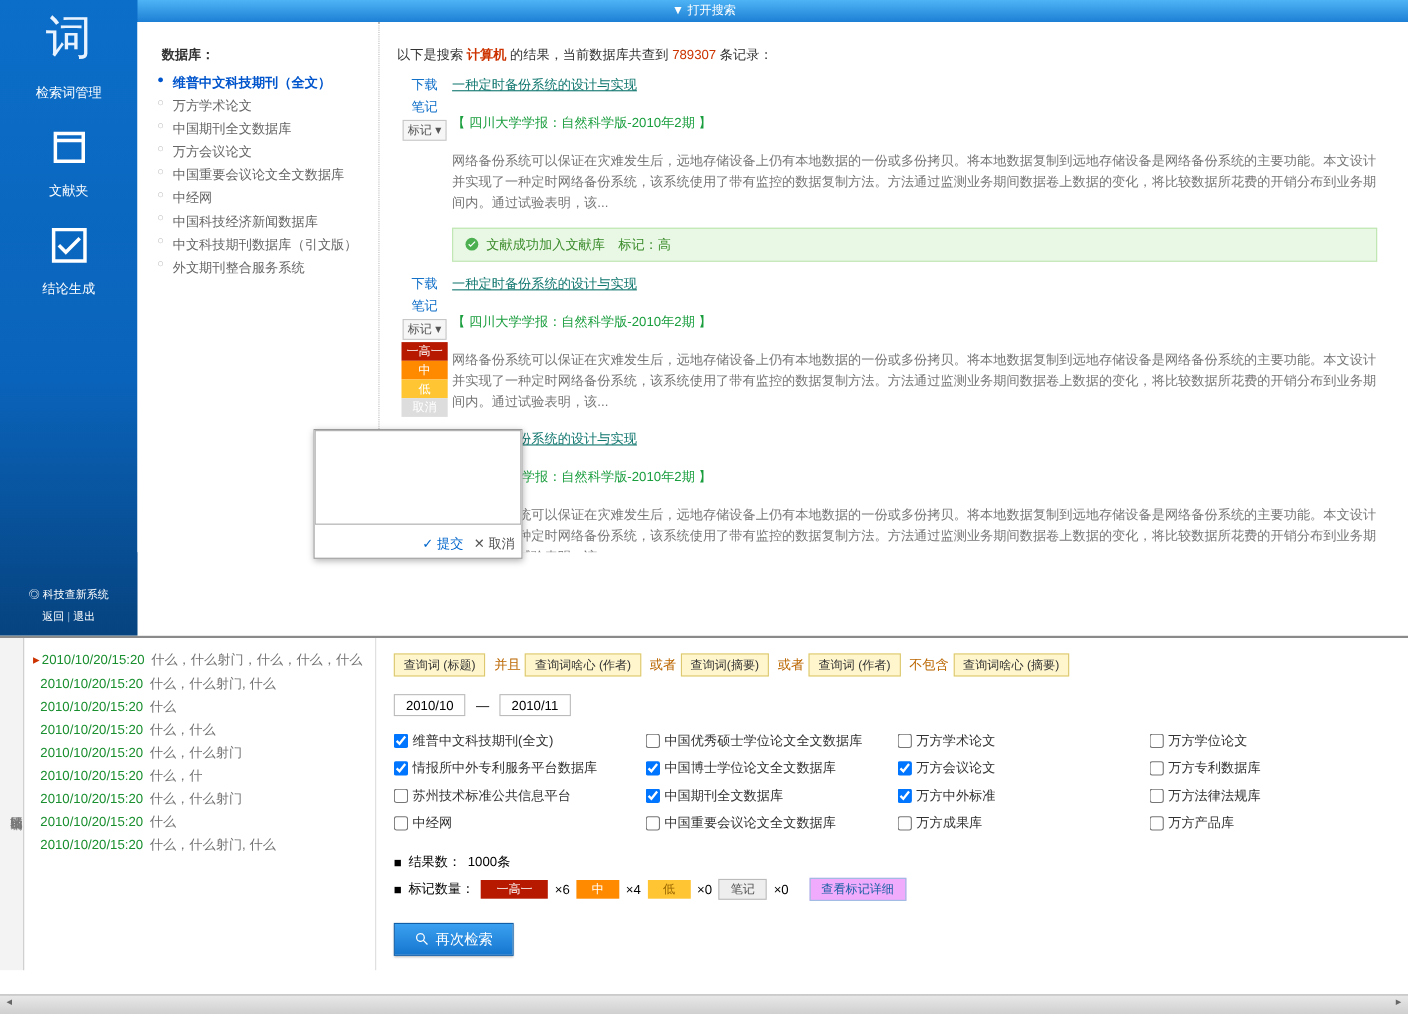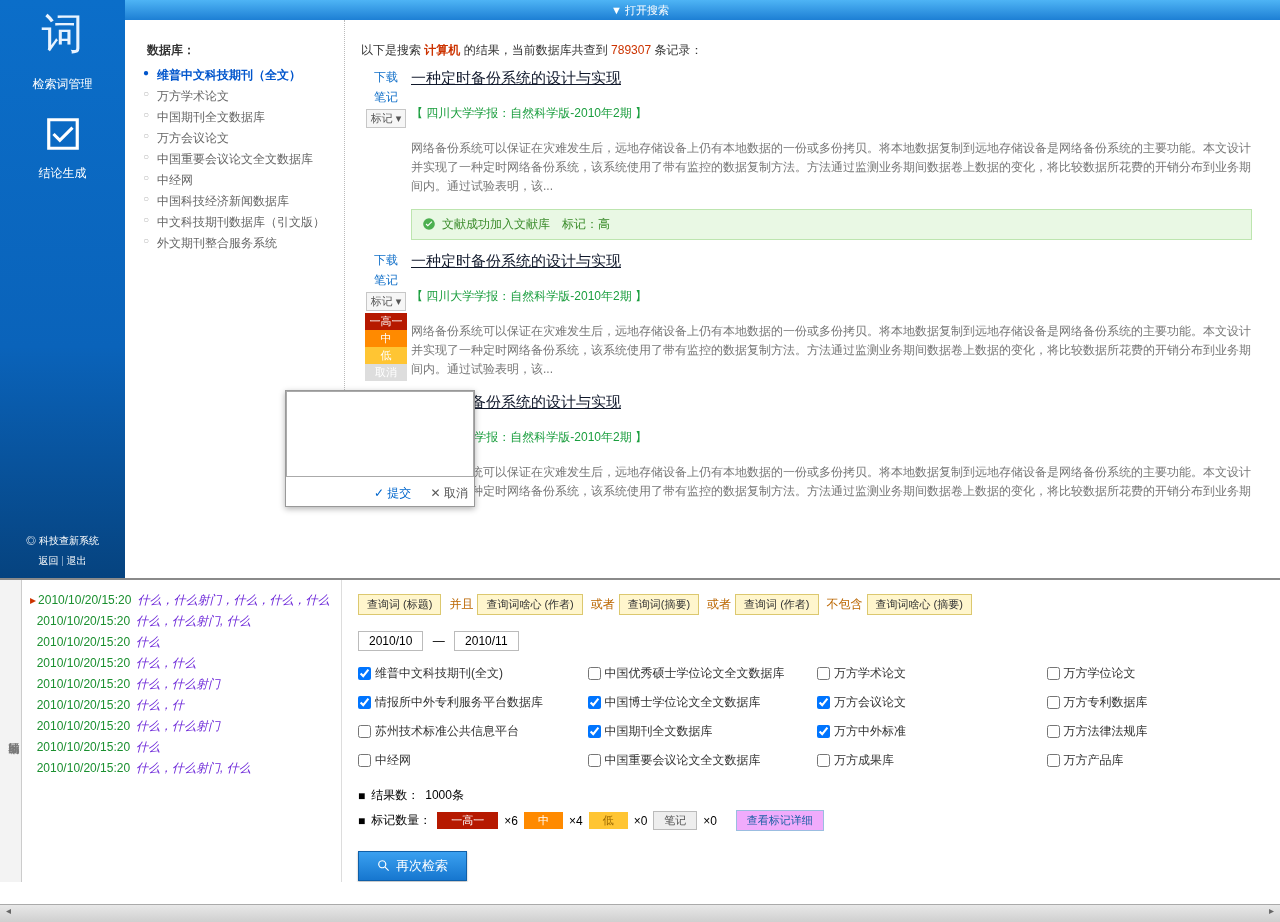--- a/index.html
+++ b/index.html
@@ -23,83 +23,91 @@
 .main { position:absolute; left:125px; top:20px; right:0; height:482px; background:#fff; display:flex; }
 .db-panel { width: 220px; padding: 22px 10px 0 22px; font-size:12px; border-right:1px dotted #bbb; position:relative;}
 .db-title { font-weight:bold; margin-bottom:6px; color:#333;}
 .db-item { color:#666; padding:2px 0 2px 10px; cursor:pointer; position:relative;}
 .db-item::before{content:"○"; color:#bbb; position:absolute; left:-4px; font-size:10px;}
 .db-item.selected { color:#0055cc; font-weight:bold;}
 .db-item.selected::before{content:"●"; color:#0055cc;}
 .note-popup{ position:absolute; left:160px; top:370px; width:190px; background:#fff; border:1px solid #999; box-shadow:0 2px 6px rgba(0,0,0,0.3); z-index:20;}
 .note-popup textarea{ width:100%; height:86px; border:1px solid #aaa; resize:none; font-size:12px;}
 .note-popup .actions{ text-align:right; padding:4px 6px; font-size:12px;}
-.note-popup .actions span{ cursor:pointer; margin-left:16px;}
+.note-popup .actions span{ cursor:pointer; margin-left:6px;}
 .note-popup .actions .ok{color:#0066cc;}
 .note-popup .actions .cancel{color:#555;}
 
 .results { flex:1; padding: 22px 28px 0 16px; font-size:12px; overflow:hidden;}
 .summary-line { color:#333; margin-bottom:10px;}
 .summary-line .kw{ color:#cc3300; font-weight:bold;}
 .summary-line .cnt{ color:#cc3300;}
 .result-item{ display:flex; margin-bottom:12px;}
 .ri-actions{ width:50px; text-align:center;}
 .ri-actions a{ display:block; color:#1270c9; font-size:12px; margin-bottom:3px; cursor:pointer;}
 .ri-actions .btn{ display:inline-block; border:1px solid #c7c7c7; background:#f6f6f6; color:#555; font-size:11px; padding:1px 4px; cursor:pointer; margin-bottom:2px;}
 .tag-stack{display:flex; flex-direction:column; width:42px; margin:0 auto;}
 .tag-stack span{font-size:11px; color:#fff; text-align:center; padding:1px 0; cursor:pointer;}
 .tg-high{background:#b61900;} .tg-mid{background:#ff8a00;} .tg-low{background:#ffc533; color:#996600;} .tg-cancel{background:#ddd; color:#555;}
 .ri-body{ flex:1;}
-.ri-title{ color:#0f172a; font-size:15px; text-decoration:underline; cursor:pointer;}
+.ri-title{ color:#0f766e; font-size:12px; text-decoration:underline; cursor:pointer;}
 .ri-src{ color:#1a9e3e; margin:17px 0;}
 .ri-abs{ color:#777; line-height:1.6;}
 .success-bar{ background:#e9f8e4; border:1px solid #bde5af; padding:6px 10px; margin:4px 0 12px 50px; color:#3a8b2a; display:flex; align-items:center; gap:6px;}
 .success-bar svg{width:14px;height:14px;}
 .pager{ margin-top:8px; font-size:12px; color:#333;}
 .pager a{ color:#1a46c8; margin:0 4px; text-decoration:underline; cursor:pointer;}
 .pager .cur{ color:#cc3300; font-weight:bold; margin:0 4px;}
 
 
 .bottom-area{ position:absolute; left:0; top:578px; right:0; bottom:0; background:#fff; border-top:2px solid #8a8a8a;}
 .tabstrip{ height:22px; background:linear-gradient(#d9d9d9,#bcbcbc); font-size:11px; display:flex; border-bottom:1px solid #999;}
 .tabstrip .tab{ padding:3px 14px; border-right:1px solid #a0a0a0; cursor:pointer; color:#333;}
 .tabstrip .tab.active{ background:#fff; font-weight:bold;}
 .bottom-body{ display:flex; height:calc(100% - 40px);}
 .aux-label{ width:22px; background:#f3f3f3; border-right:1px solid #ccc; font-size:11px; color:#777; writing-mode:vertical-rl; text-align:center; padding-top:6px;}
 .history-col{ width:320px; border-right:1px solid #ddd; padding:10px 8px; font-size:12px; overflow:hidden;}
 .history-row{ padding:2px 0; cursor:pointer; white-space:nowrap;}
 .history-row.sel{ color:#1a8f2f;}
 .history-row .ts{ color:#1a8f2f; margin-right:6px;}
-.history-row .q{ color:#6d28d9;font-style:italic;}
+.history-row .q{ color:#737373;}
 .history-row .arrow{ color:#cc3300; margin-right:2px;}
 .query-col{ flex:1; padding:14px 16px; font-size:12px; overflow:hidden;}
 .q-badge{ display:inline-block; background:#fff6cd; border:1px solid #dcc86f; padding:2px 8px; margin-right:4px; font-size:11px; cursor:pointer; color:#333;}
 .q-op{ color:#bb6600; margin:0 4px;}
 .date-box{ display:inline-block; border:1px solid #bbb; padding:2px 10px; margin-top:8px; font-size:12px;}
-.chk-grid{ margin-top:14px; display:grid; grid-template-columns:repeat(4,1fr); row-gap:8px; column-gap:10px;gap:12px;}
+.chk-grid{ margin-top:14px; display:grid; grid-template-columns:repeat(4,1fr); row-gap:8px; column-gap:10px;}
 .chk{ font-size:12px; color:#333;}
 .chk input{ margin-right:4px; vertical-align:middle;}
 .stats{ margin-top:18px;}
 .stats-row{ margin:6px 0; font-size:12px; display:flex; align-items:center; gap:6px;}
 .pill{ display:inline-block; padding:1px 10px; color:#fff; font-size:11px;}
 .pill.h{background:#b61900;} .pill.m{background:#ff8a00;} .pill.l{background:#ffc533;color:#996600;} .pill.n{background:#eee;border:1px solid #bbb;color:#555;}
 .smallbtn{ border:1px solid #9bbde0; background:#f0abfc; color:#1a5fa3; padding:2px 10px; cursor:pointer; font-size:11px;}
 .research-btn{ margin-top:14px; background:linear-gradient(#3aa0f0,#1676cf); color:#fff; border:1px solid #0f5fa8; padding:5px 18px; font-size:13px; cursor:pointer; display:inline-flex; align-items:center; gap:5px; box-shadow:0 1px 2px rgba(0,0,0,0.3);}
 .research-btn svg{width:14px;height:14px;fill:#fff;}
 .status-bar{ height:18px; background:linear-gradient(#e8e8e8,#cfcfcf); border-top:1px solid #aaa; position:absolute; bottom:0; left:0; right:0; display:flex; justify-content:space-between; padding:0 6px; font-size:10px; color:#666;}
 </style>
 </head>
 <body>
 
 <div class="top-toggle">▼ 打开搜索</div>
 
 <div class="left-nav">
   <div class="logo">词</div>
   <div class="nav-item">
     <div>检索词管理</div>
+  </div>
+  <div class="nav-item">
+    <div class="nav-icon-box">
+        <svg viewBox="0 0 24 24">
+          <path d="M4 4h16v16H4z M4 8h16" stroke="#fff" stroke-width="2" fill="none"></path>
+        </svg>
+      </div>
+    <div>文献夹</div>
   </div>
   <div class="nav-item">
     <div class="nav-icon-box">
         <svg viewBox="0 0 24 24">
           <path d="M3 3h18v18H3z" fill="none" stroke="#fff" stroke-width="2"></path>
           <path d="M6 12l4 4 8-8" fill="none" stroke="#fff" stroke-width="2"></path>
         </svg>
       </div>
     <div>结论生成</div>
   </div>

